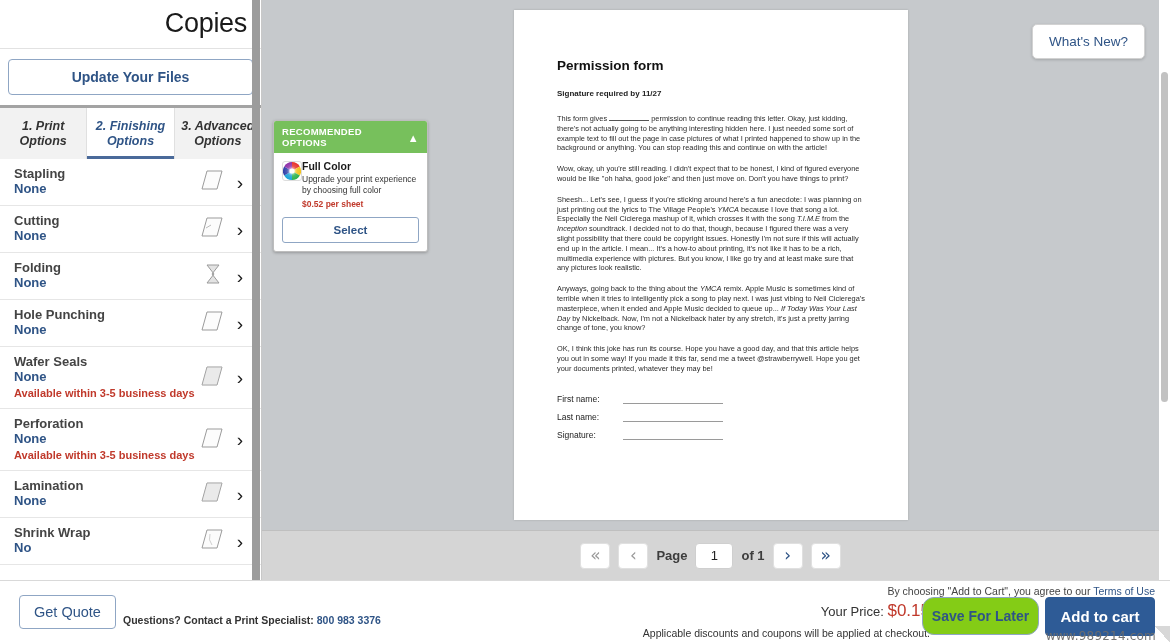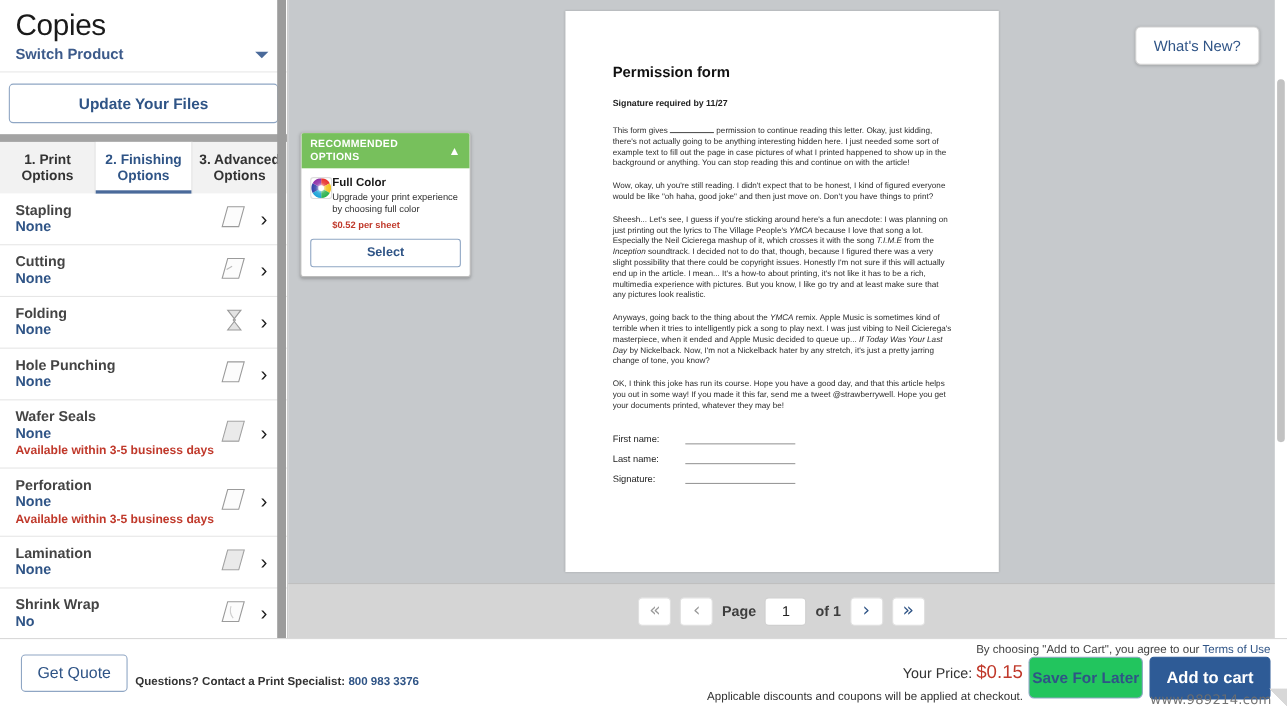--- a/index.html
+++ b/index.html
@@ -20,20 +20,21 @@
   .sidebar {
     position: absolute; left: 0; top: 0;
     width: 262px; height: 580px;
     background: #ffffff;
     border-right: 1px solid #c8c8c8;
     overflow: hidden;
   }
   .sb-header {
     padding: 6px 14px 8px 14px;
     border-bottom: 1px solid #e2e2e2;
+    text-align: right;
   }
   .sb-title {
     font-size: 27px;
     font-weight: 400;
     color: #1a1a1a;
     line-height: 34px;
     letter-spacing: -0.3px;
   }
   .sb-switch-row {
     display: flex; align-items: center; justify-content: space-between;
@@ -60,22 +61,23 @@
     color: #2f5486;
     background: #ffffff;
     border: 1px solid #8fa6c4;
     border-radius: 4px;
     cursor: pointer;
   }
 
   .tabs {
     display: flex;
     background: #f2f2f2;
-    border-top: 7px solid #a3a3a3;
+    border-top: 3px solid #a3a3a3;
     height: 54px;
+    font-style: italic;
   }
   .tab {
     flex: 1;
     display: flex; align-items: center; justify-content: center;
     text-align: center;
     font-size: 12.5px; font-weight: 700;
     color: #333333;
     line-height: 15px;
     padding: 0 4px;
     cursor: pointer;
@@ -294,23 +296,23 @@
   }
   .price-row { font-size: 13px; color: #333; }
   .price-row b { font-size: 17px; color: #c0392b; font-weight: 400; }
   .disclaimer {
     position: absolute; right: 240px; top: 46px;
     font-size: 10.5px; color: #333; text-align: right;
     white-space: nowrap;
   }
   .save-later {
     position: absolute; right: 131px; top: 16px;
-    width: 104px; padding: 10px 0; text-align: center;
-    border: 1px solid #8fa6c4; border-radius: 5px;
-    background: #22c55e; color: #2f5486; font-size: 14px; font-weight: 700;
+    width: 117px; padding: 10px 0; text-align: center;
+    border: 1px solid #8fa6c4; border-radius: 12px;
+    background: #84cc16; color: #2f5486; font-size: 14px; font-weight: 700;
     cursor: pointer;
   }
   .add-cart {
     position: absolute; right: 15px; top: 16px;
     width: 110px; padding: 10px 0; text-align: center;
     background: #2e5b96; border: 1px solid #2e5b96; border-radius: 4px;
     color: #ffffff; font-size: 15px; font-weight: 700;
     cursor: pointer;
   }
   .watermark {
@@ -329,24 +331,20 @@
 </style>
 </head>
 <body>
 
 <div id="app">
 
   <div class="sidebar">
 
     <div class="sb-header">
       <div class="sb-title">Copies</div>
-      <div class="sb-switch-row">
-        <span class="sb-switch">Switch Product</span>
-        <span class="caret-down"></span>
-      </div>
     </div>
 
     <div class="update-files-wrap">
       <div class="update-files-btn">Update Your Files</div>
     </div>
 
     <div class="tabs">
       <div class="tab">1. Print Options</div>
       <div class="tab active">2. Finishing Options</div>
       <div class="tab">3. Advanced Options</div>

